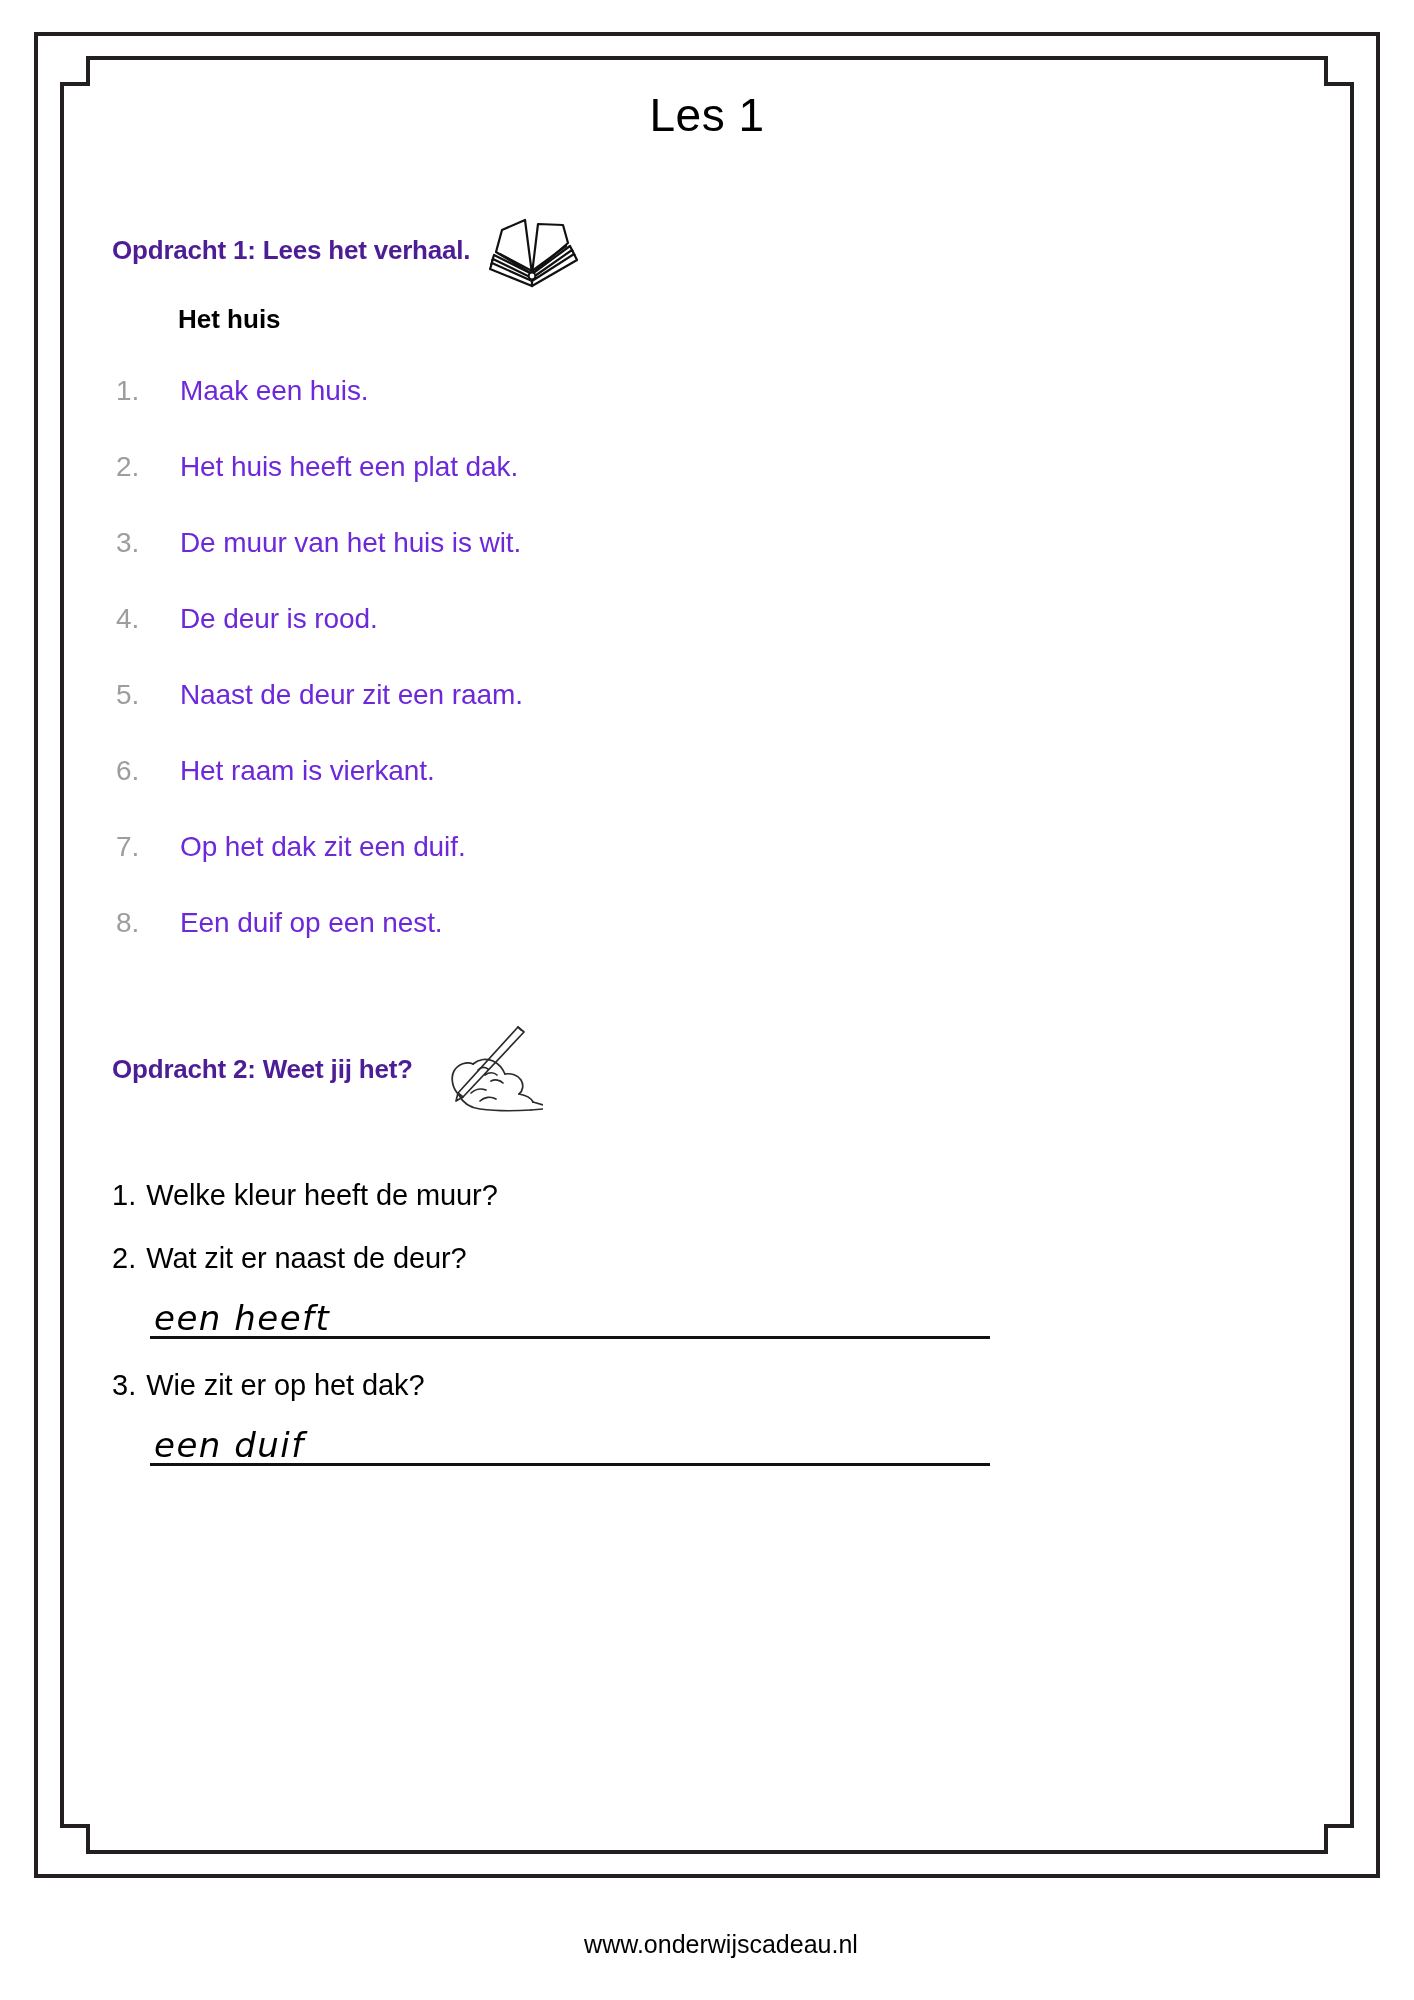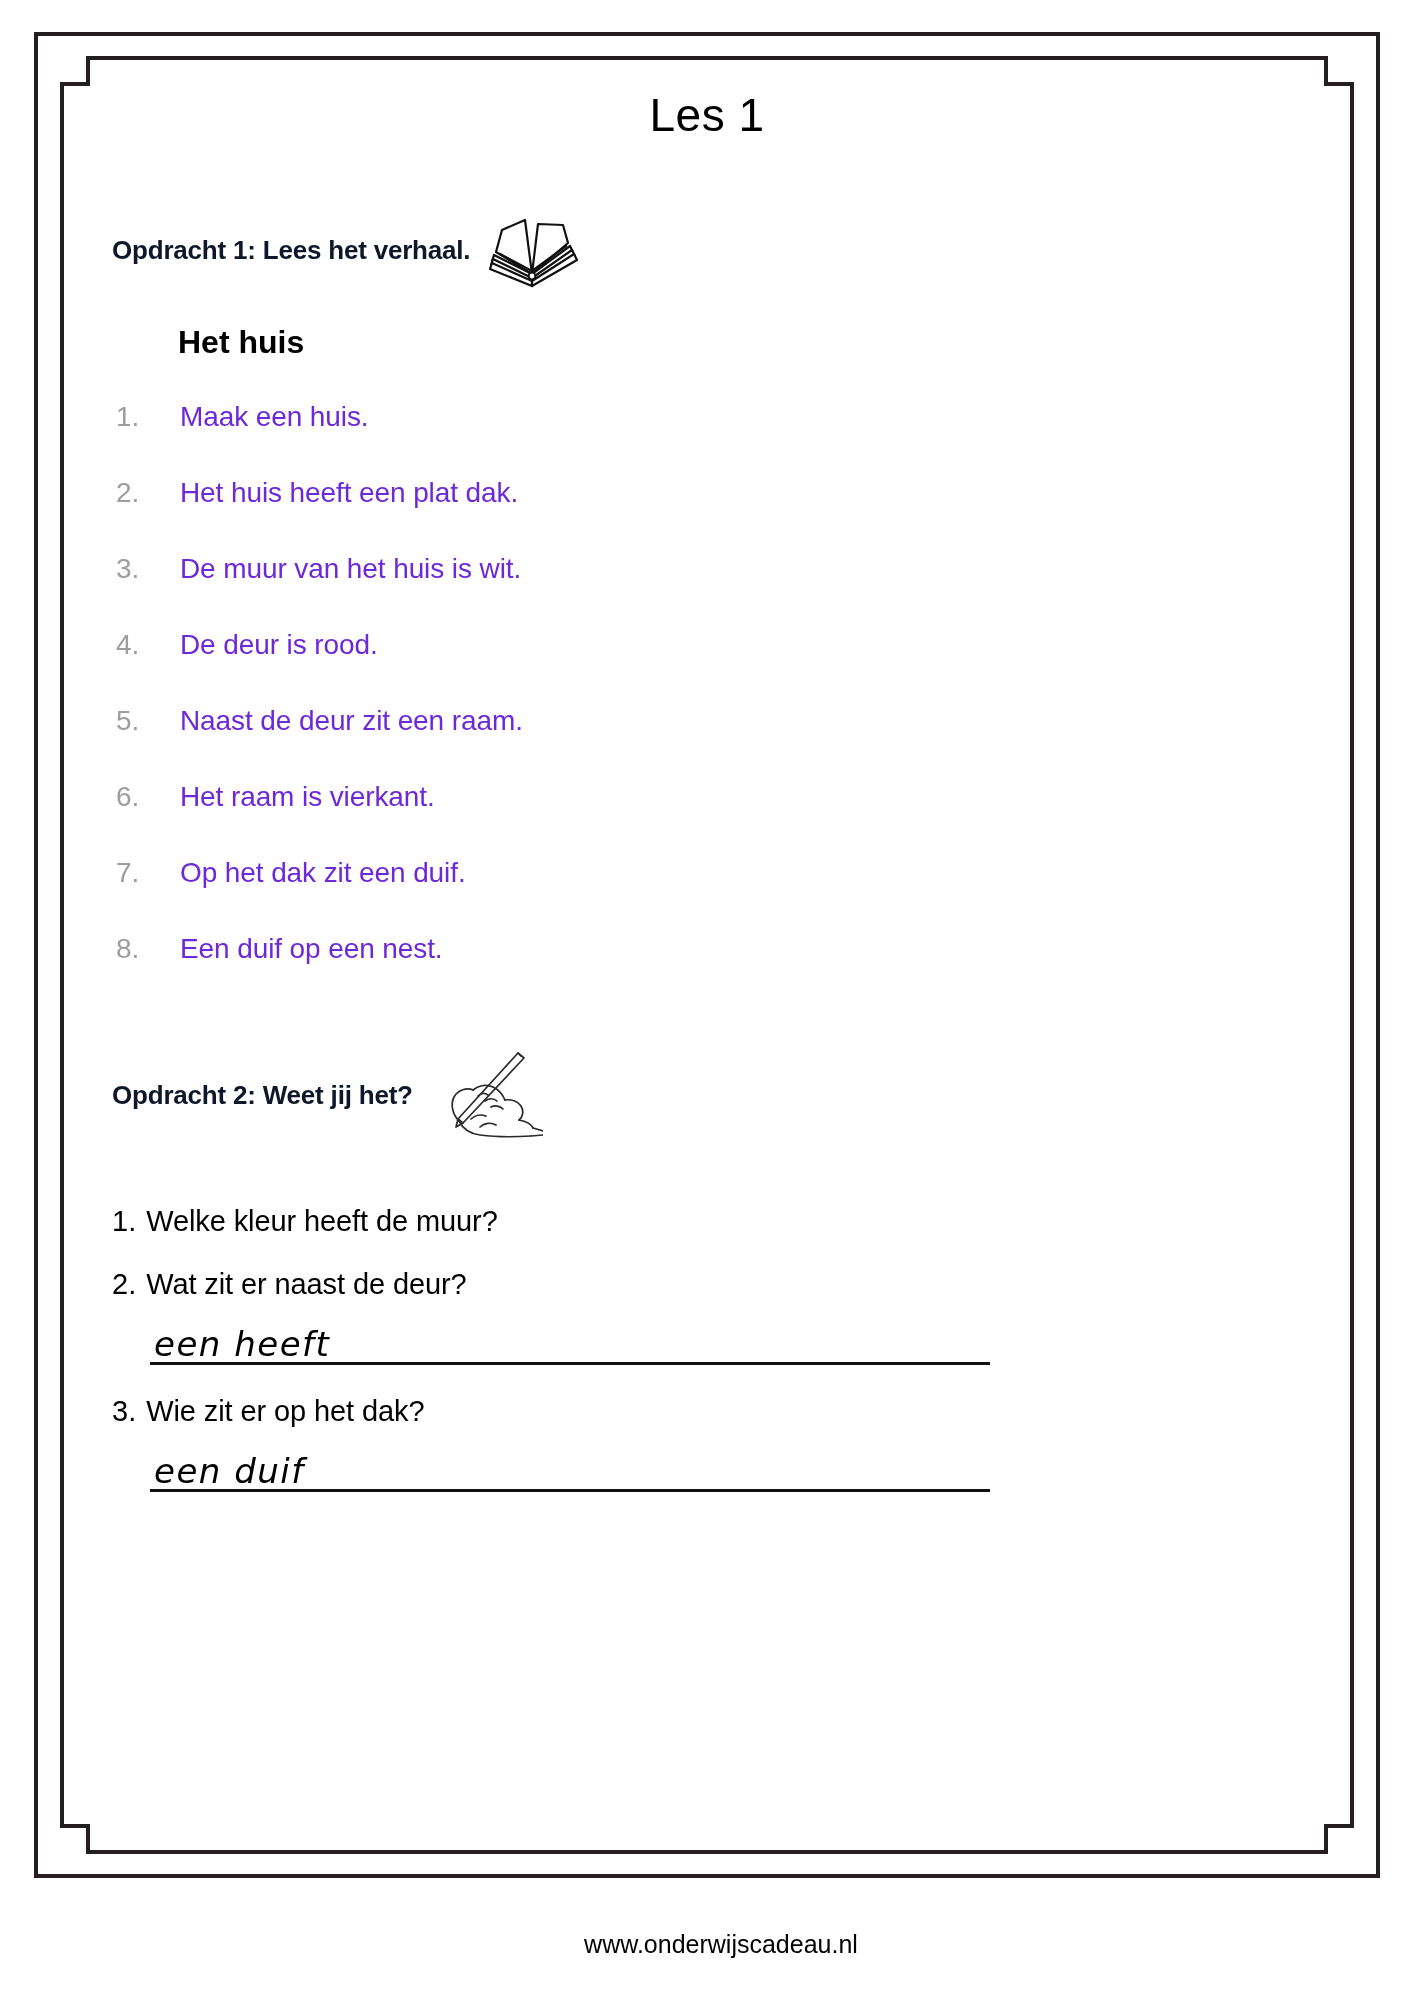--- a/index.html
+++ b/index.html
@@ -75,36 +75,36 @@
   
   .section-heading {
     display: flex;
     align-items: center;
     gap: 10px;
     margin-left: 12px;
   }
   .section-heading .label {
     font-size: 26px;
     font-weight: bold;
-    color: #0f172a;
+    color: #4c1d95;
     letter-spacing: -0.2px;
     white-space: nowrap;
   }
 
   .icon-book { flex: 0 0 auto; width: 104px; height: 76px; display: block; }
   .icon-hand { flex: 0 0 auto; width: 120px; height: 92px; display: block; }
 
   #heading-1 { margin-top: 70px; }
 
   
   .story-title {
-    font-size: 32px;
+    font-size: 26px;
     font-weight: bold;
     margin-left: 78px;
-    margin-top: 36px;
+    margin-top: 16px;
   }
 
   .story-list {
     list-style: none;
     margin-top: 40px;
     margin-left: 16px;
   }
 
   .story-item {
     display: flex;

